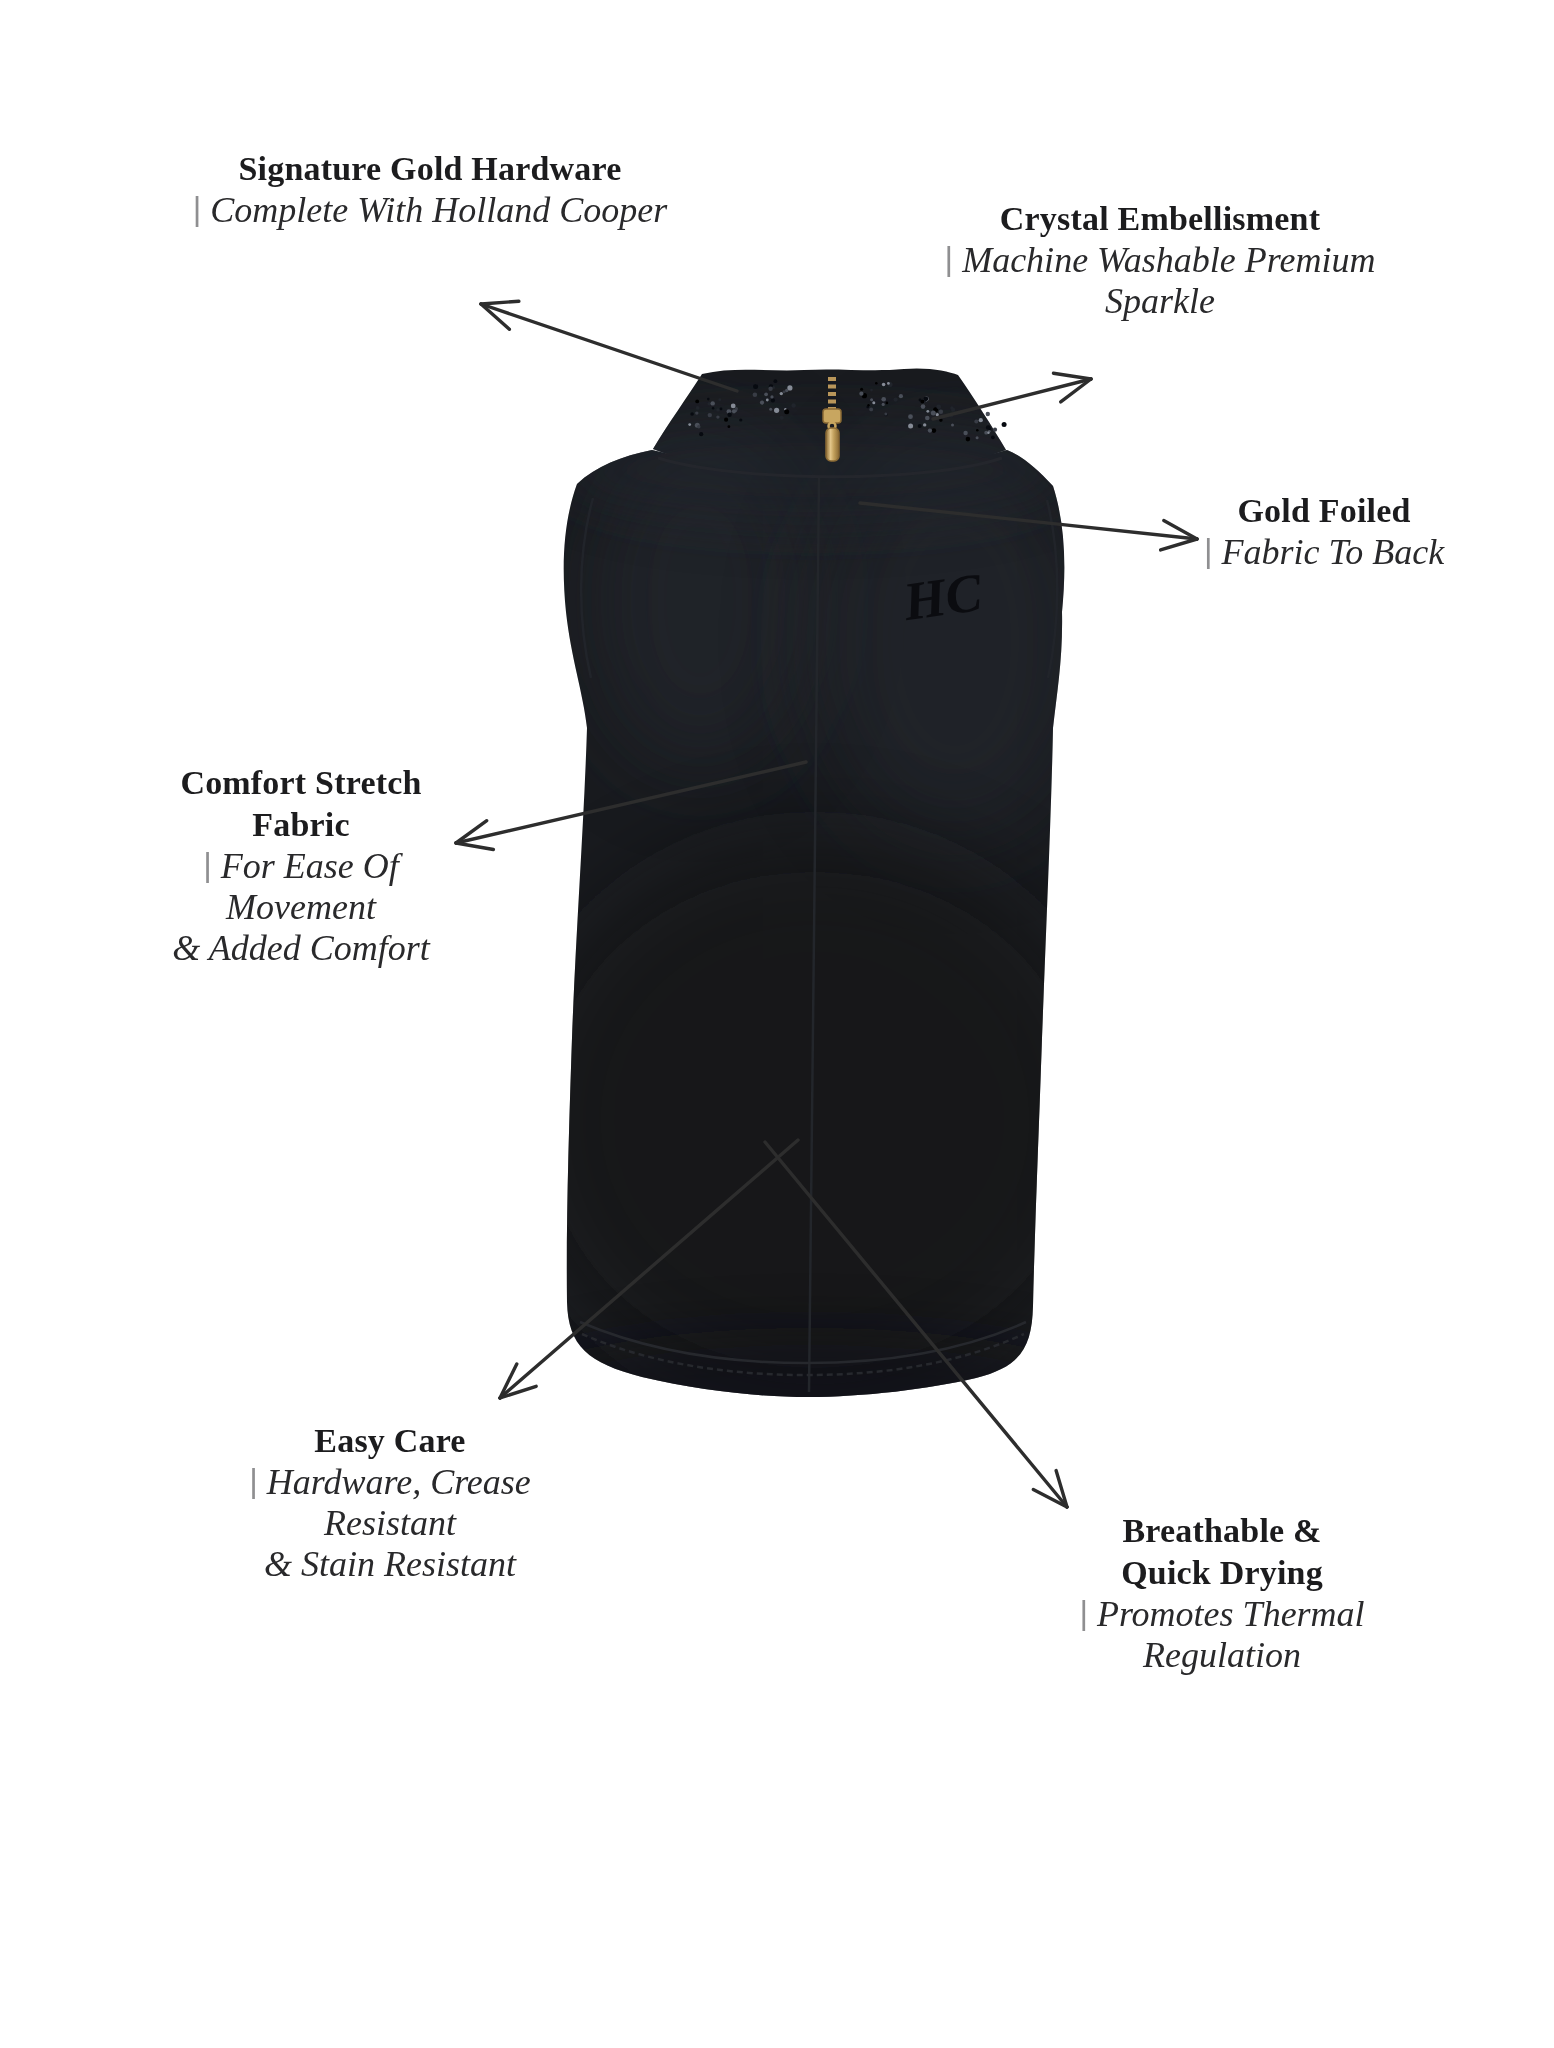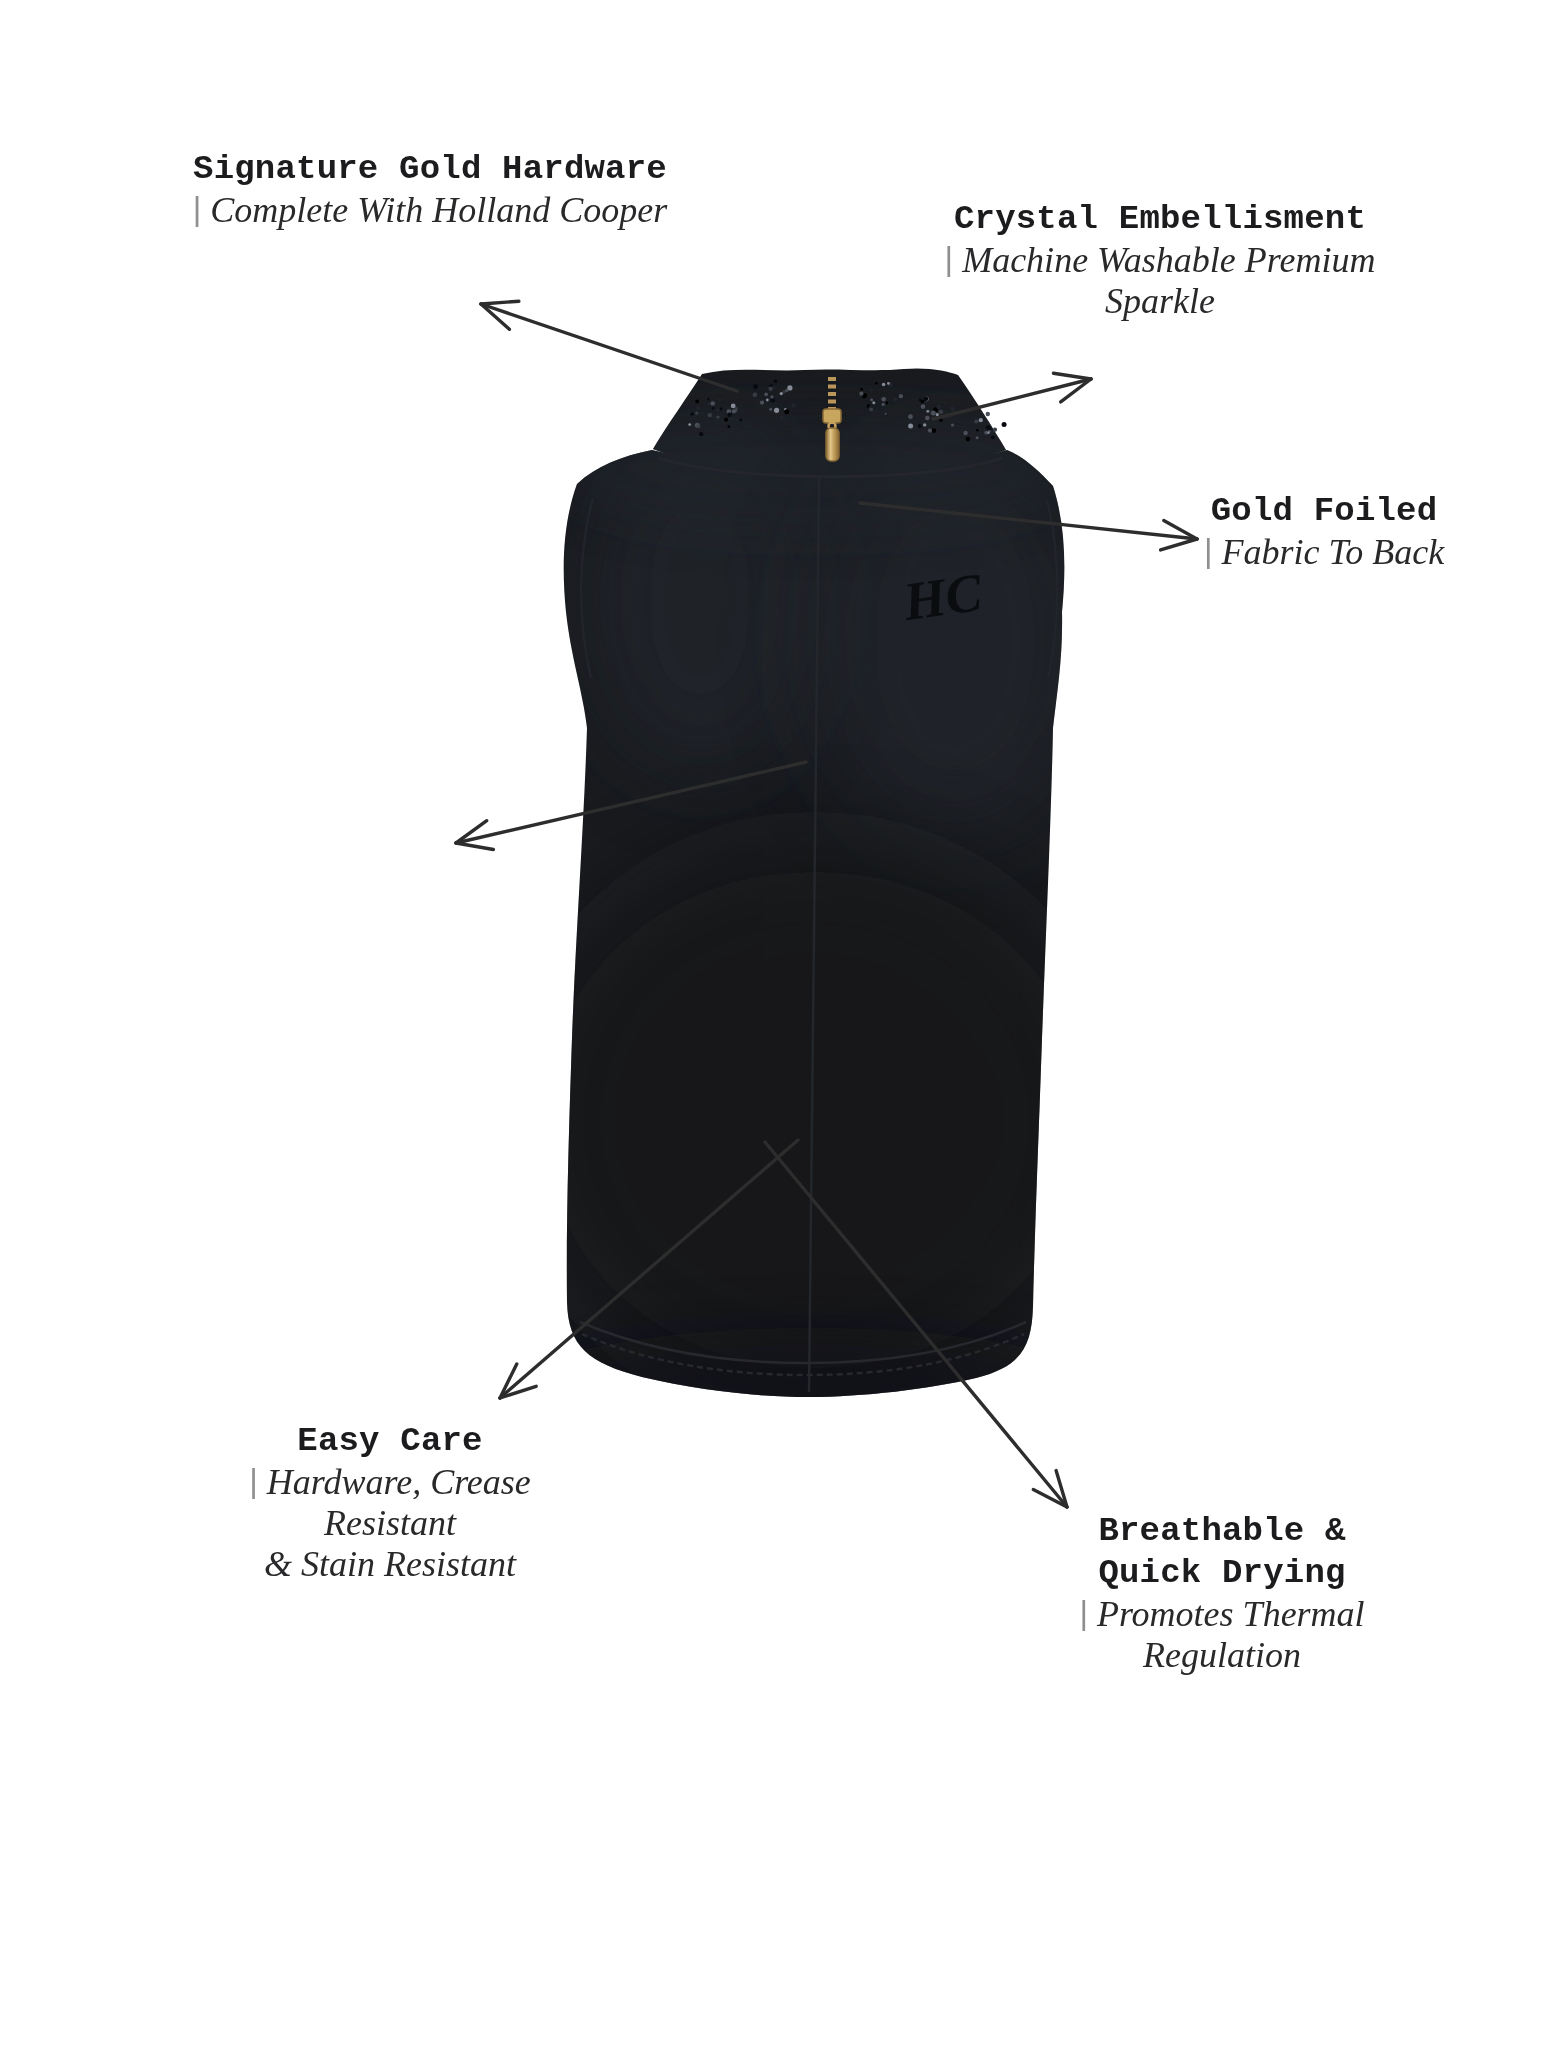--- a/index.html
+++ b/index.html
@@ -1,20 +1,20 @@
 <!DOCTYPE html>
 <html><head>
 <meta charset="utf-8">
 <style>
   html,body{margin:0;padding:0;background:#ffffff;}
   .canvas{position:relative;width:1554px;height:2048px;background:#ffffff;overflow:hidden;
           font-family:"Liberation Sans",sans-serif;}
   .garment-svg{position:absolute;left:0;top:0;}
   .feature{position:absolute;transform:translateX(-50%);text-align:center;white-space:nowrap;}
-  .t{font-family:Liberation Mono, monospace;font-weight:bold;font-size:34px;line-height:42px;
+  .t{font-family:Liberation Serif, serif;font-weight:bold;font-size:34px;line-height:42px;
      color:#1c1c1e;letter-spacing:.2px;}
   .d{font-family:"Liberation Serif",serif;font-style:italic;font-size:36px;line-height:41px;
      color:#29292b;text-align:center;}
   .bar{color:#8f8f91;font-style:normal;font-family:"Liberation Sans",sans-serif;
        display:inline-block;margin-right:9px;transform:translateY(-2px);font-size:33px;font-weight:300;}
 </style>
 </head>
 <body>
 
 <div class="canvas">
@@ -223,20 +223,27 @@
     <div class="t">Crystal Embellisment</div>
     <div class="d"><span class="bar">|</span><span>Machine Washable Premium</span></div>
     <div class="d"><span>Sparkle</span></div>
   </div>
 
   <div class="feature" style="left:1324px;top:490px">
     <div class="t">Gold Foiled</div>
     <div class="d"><span class="bar">|</span><span>Fabric To Back</span></div>
   </div>
 
+  <div class="feature" style="left:301px;top:762px">
+    <div class="t">Comfort Stretch</div>
+    <div class="t">Fabric</div>
+    <div class="d"><span class="bar">|</span><span>For Ease Of</span></div>
+    <div class="d"><span>Movement</span></div>
+    <div class="d"><span>&amp; Added Comfort</span></div>
+  </div>
 
   <div class="feature" style="left:390px;top:1420px">
     <div class="t">Easy Care</div>
     <div class="d"><span class="bar">|</span><span>Hardware, Crease</span></div>
     <div class="d"><span>Resistant</span></div>
     <div class="d"><span>&amp; Stain Resistant</span></div>
   </div>
 
   <div class="feature" style="left:1222px;top:1510px">
     <div class="t">Breathable &amp;</div>

